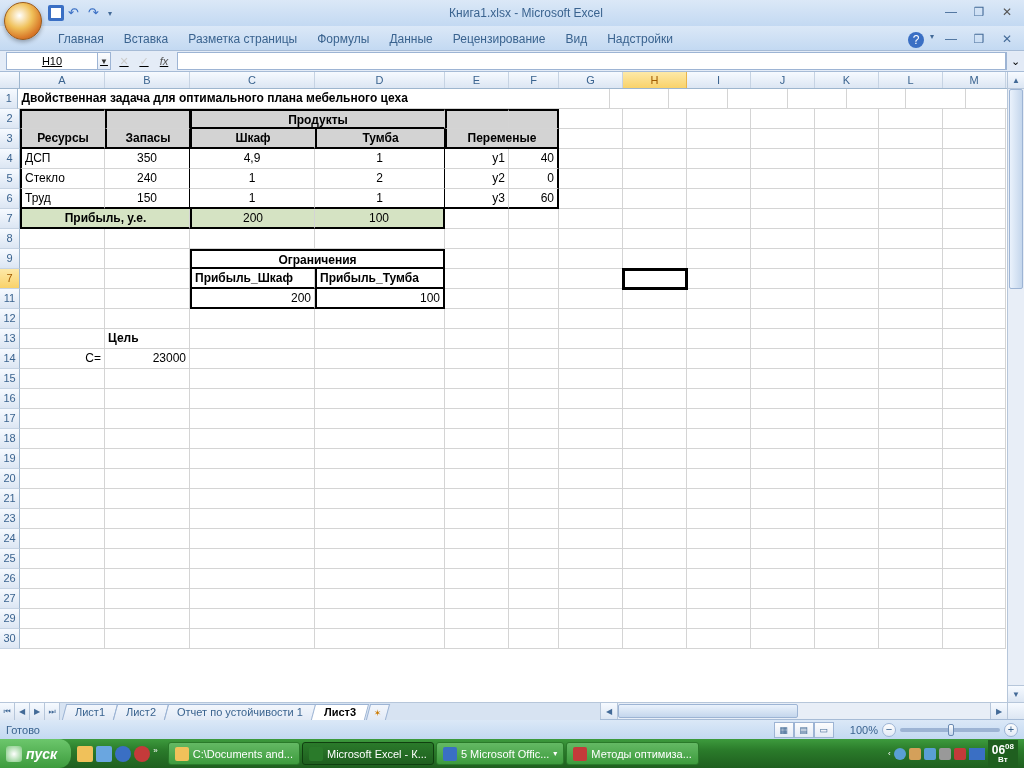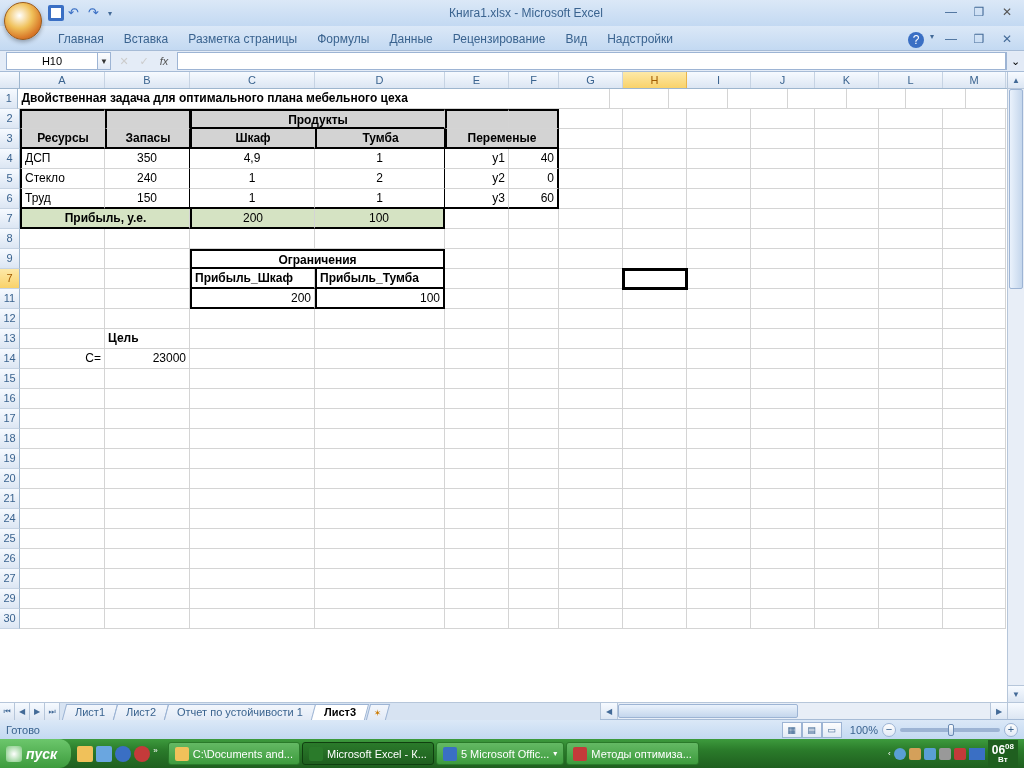--- a/index.html
+++ b/index.html
@@ -60,21 +60,21 @@
 .scroll-h .arr { width:17px; background:linear-gradient(#f6faff,#dce6f3); border-right:1px solid #b6c6da; display:flex; align-items:center; justify-content:center; font-size:8px; color:#436a97;}
 .scroll-h .arr.r{border-left:1px solid #b6c6da; border-right:none;}
 .scroll-h .track{flex:1; position:relative;}
 .scroll-h .thumb{position:absolute; left:0; top:1px; bottom:1px; width:180px; background:linear-gradient(#eaf2fc,#c4d6ec); border:1px solid #9db4d4; border-radius:2px;}
 
 
 .status { height: 20px; background: linear-gradient(#dbe8f7,#c3d9f2); border-top:1px solid #a6bbd6; display: flex; align-items: center; padding: 0 6px; font-size: 11px; color: #3a638f; }
 .status-left{flex:1;}
 .status .views{display:flex; gap:0;}
 .status .vb{width:20px; height:16px; border:1px solid #9db4d4; background:linear-gradient(#fdfdfd,#e2eaf6); display:flex;align-items:center;justify-content:center; font-size:9px;}
-.zoom{display:flex; align-items:center; gap:4px; margin-left:8px;}
+.zoom{display:flex; align-items:center; gap:4px; margin-left:16px;}
 .slider{width:100px; height:4px; background:#9db4d4; position:relative; border-radius:2px;}
 .slider .sthumb{position:absolute; left:48px; top:-4px; width:6px; height:12px; background:linear-gradient(#fdfdfd,#c4d6ec); border:1px solid #6a8ab2; border-radius:2px;}
 .zoom-btn{width:14px; height:14px; border:1px solid #9db4d4; border-radius:7px; background:linear-gradient(#fdfdfd,#e2eaf6); text-align:center; line-height:11px; font-size:11px;}
 
 
 .taskbar { height: 29px; background: linear-gradient(#3d9b3d,#2a7a2a 40%,#1f5f1f); display: flex; align-items: center; color: #fff; font-size: 11px; }
 .start { height: 29px; padding: 0 14px 0 6px; background: linear-gradient(#6cc76c,#3d9b3d); border-radius: 0 12px 12px 0; display: flex; align-items: center; gap: 4px; font-style: italic; font-weight: bold; font-size: 14px; }
 .tb-ql{display:flex; gap:3px; padding:0 6px;}
 .tb-qi{width:16px; height:16px;}
 .tb-tasks{display:flex; gap:2px; flex:1; padding:0 4px;}
@@ -136,21 +136,21 @@
     </div>
   <div class="ribbon-help">
     <span class="win-btn" style="background:#3a6fc4;color:#fff;border-radius:8px;width:16px;height:16px;line-height:16px;">?</span>
     <span style="font-size:8px;color:#436a97;">▾</span>
     <span class="win-btn">—</span>
     <span class="win-btn">❐</span>
     <span class="win-btn">✕</span>
   </div>
 </div>
 
-<div class="fbar-row" style="position:relative;">
+<div class="fbar-row" style="position:relative;text-decoration:underline;">
   <div class="namebox-wrap">
     <div class="namebox">H10</div>
     <div class="namebox-dd">▼</div>
   </div>
   <div class="fbar-btns">
     <div class="fbar-btn" style="color:#ccc;">✕</div>
     <div class="fbar-btn" style="color:#ccc;">✓</div>
     <div class="fbar-btn fx">fx</div>
   </div>
   <div class="fbar"></div>
@@ -496,20 +496,36 @@
         <div class="cell " style="width: 50px;"></div>
         <div class="cell " style="width: 64px;"></div>
         <div class="cell " style="width: 64px;"></div>
         <div class="cell " style="width: 64px;"></div>
         <div class="cell " style="width: 64px;"></div>
         <div class="cell " style="width: 64px;"></div>
         <div class="cell " style="width: 64px;"></div>
         <div class="cell " style="width: 63px;"></div>
       </div>
       <div class="body-row">
+        <div class="rowh">23</div>
+        <div class="cell " style="width: 85px;"></div>
+        <div class="cell " style="width: 85px;"></div>
+        <div class="cell " style="width: 125px;"></div>
+        <div class="cell " style="width: 130px;"></div>
+        <div class="cell " style="width: 64px;"></div>
+        <div class="cell " style="width: 50px;"></div>
+        <div class="cell " style="width: 64px;"></div>
+        <div class="cell " style="width: 64px;"></div>
+        <div class="cell " style="width: 64px;"></div>
+        <div class="cell " style="width: 64px;"></div>
+        <div class="cell " style="width: 64px;"></div>
+        <div class="cell " style="width: 64px;"></div>
+        <div class="cell " style="width: 63px;"></div>
+      </div>
+      <div class="body-row">
         <div class="rowh">24</div>
         <div class="cell " style="width: 85px;"></div>
         <div class="cell " style="width: 85px;"></div>
         <div class="cell " style="width: 125px;"></div>
         <div class="cell " style="width: 130px;"></div>
         <div class="cell " style="width: 64px;"></div>
         <div class="cell " style="width: 50px;"></div>
         <div class="cell " style="width: 64px;"></div>
         <div class="cell " style="width: 64px;"></div>
         <div class="cell " style="width: 64px;"></div>

